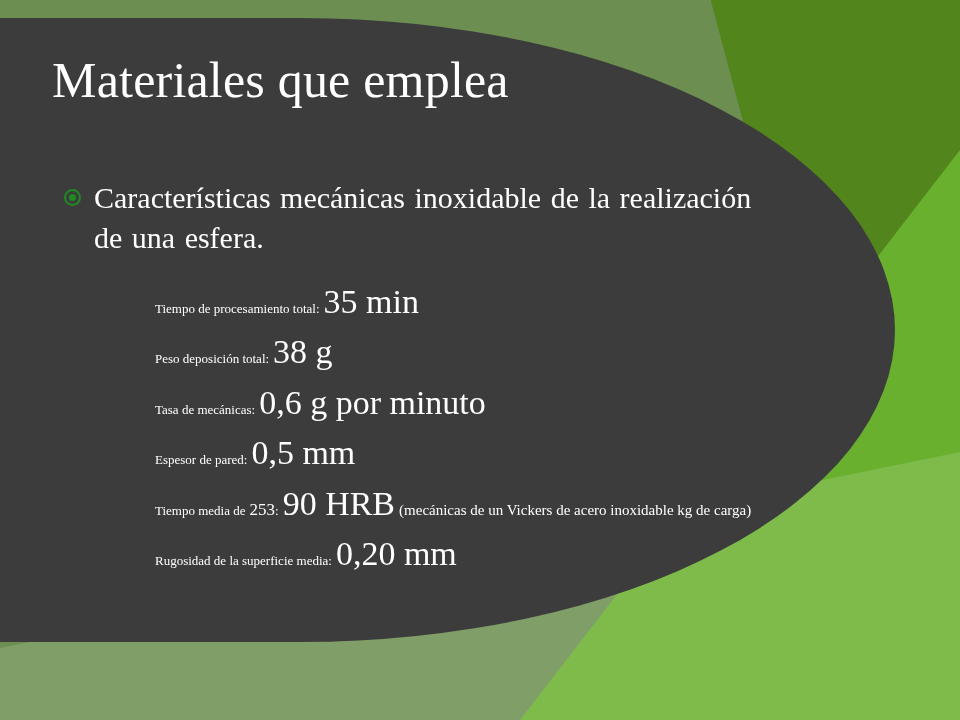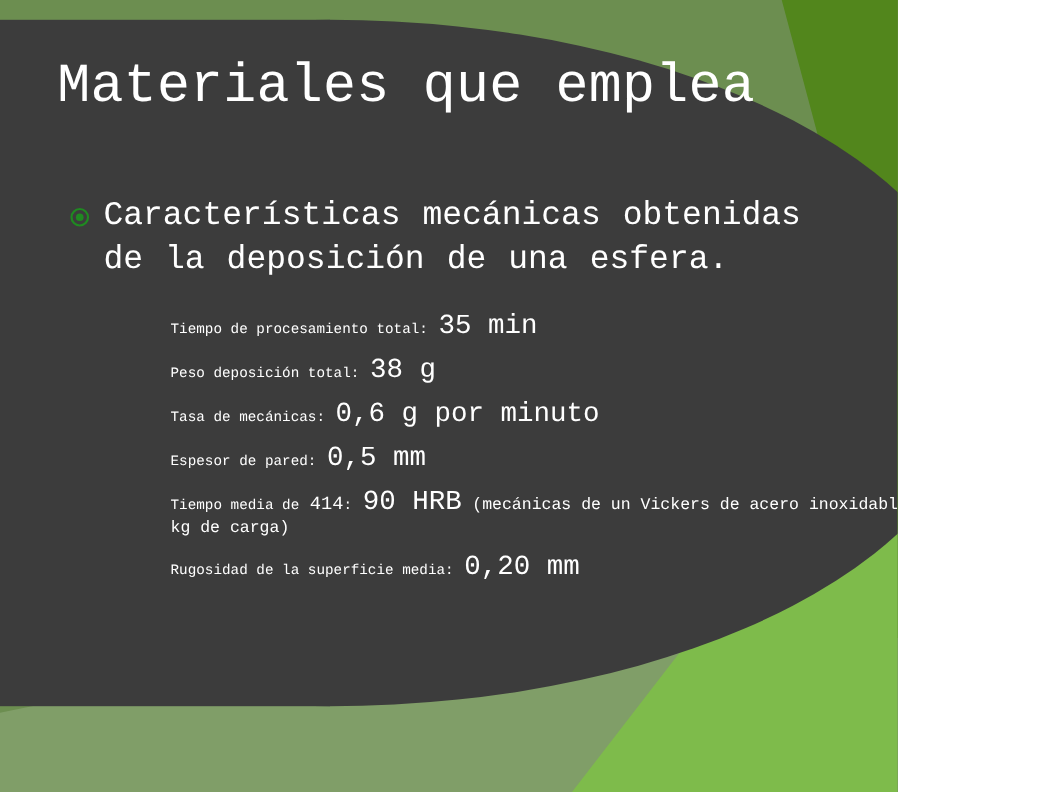--- a/index.html
+++ b/index.html
@@ -2,25 +2,25 @@
 <html><head>
 <meta charset="utf-8">
 <style>
   html, body {
     margin: 0;
     padding: 0;
     background: #ffffff;
   }
   #slide {
     position: relative;
-    width: 816px;
+    width: 960px;
     height: 720px;
     overflow: hidden;
     background: #404040;
-    font-family: Liberation Mono, monospace;
+    font-family: Liberation Serif, serif;
   }
 
   
   #bg-layer {
     position: absolute;
     inset: 0;
     width: 960px;
     height: 720px;
   }
 
@@ -97,21 +97,21 @@
   }
   .lbl {
     font-size: 13px;
     vertical-align: baseline;
   }
   .lbl-sm {
     font-size: 17px;
     vertical-align: baseline;
   }
   .val {
-    font-size: 25px;
+    font-size: 34px;
     vertical-align: baseline;
   }
   .note {
     font-size: 15px;
     vertical-align: baseline;
   }
   
   #detail-hardness {
     padding-left: 93px;
     text-indent: 0;
@@ -144,21 +144,21 @@
     </g>
   </svg>
 
   <div id="content">
 
     <div id="title">Materiales que emplea</div>
 
     <div id="bullet-block">
       <div class="bullet-row">
         <span class="bullet-glyph"></span>
-        <span id="bullet-text">Características mecánicas obtenidas de la deposición de una esfera.</span>
+        <span id="bullet-text">Características mecánicas inoxidable de la realización de una esfera.</span>
       </div>
     </div>
 
     <div id="details">
 
       <div class="detail-line">
         <span class="lbl">Tiempo de procesamiento total:</span>
         <span class="val">35 min</span>
       </div>
 
@@ -172,21 +172,21 @@
         <span class="val">0,6 g por minuto</span>
       </div>
 
       <div class="detail-line">
         <span class="lbl">Espesor de pared:</span>
         <span class="val">0,5 mm</span>
       </div>
 
       <div class="detail-line" id="detail-hardness">
         <span class="lbl">Tiempo media de</span>
-        <span class="lbl-sm">414</span><span class="lbl">:</span>
+        <span class="lbl-sm">253</span><span class="lbl">:</span>
         <span class="val">90 HRB</span>
         <span class="note">(mecánicas de un Vickers de acero inoxidable kg de carga)</span>
       </div>
 
       <div class="detail-line">
         <span class="lbl">Rugosidad de la superficie media:</span>
         <span class="val">0,20 mm</span>
       </div>
 
     </div>

